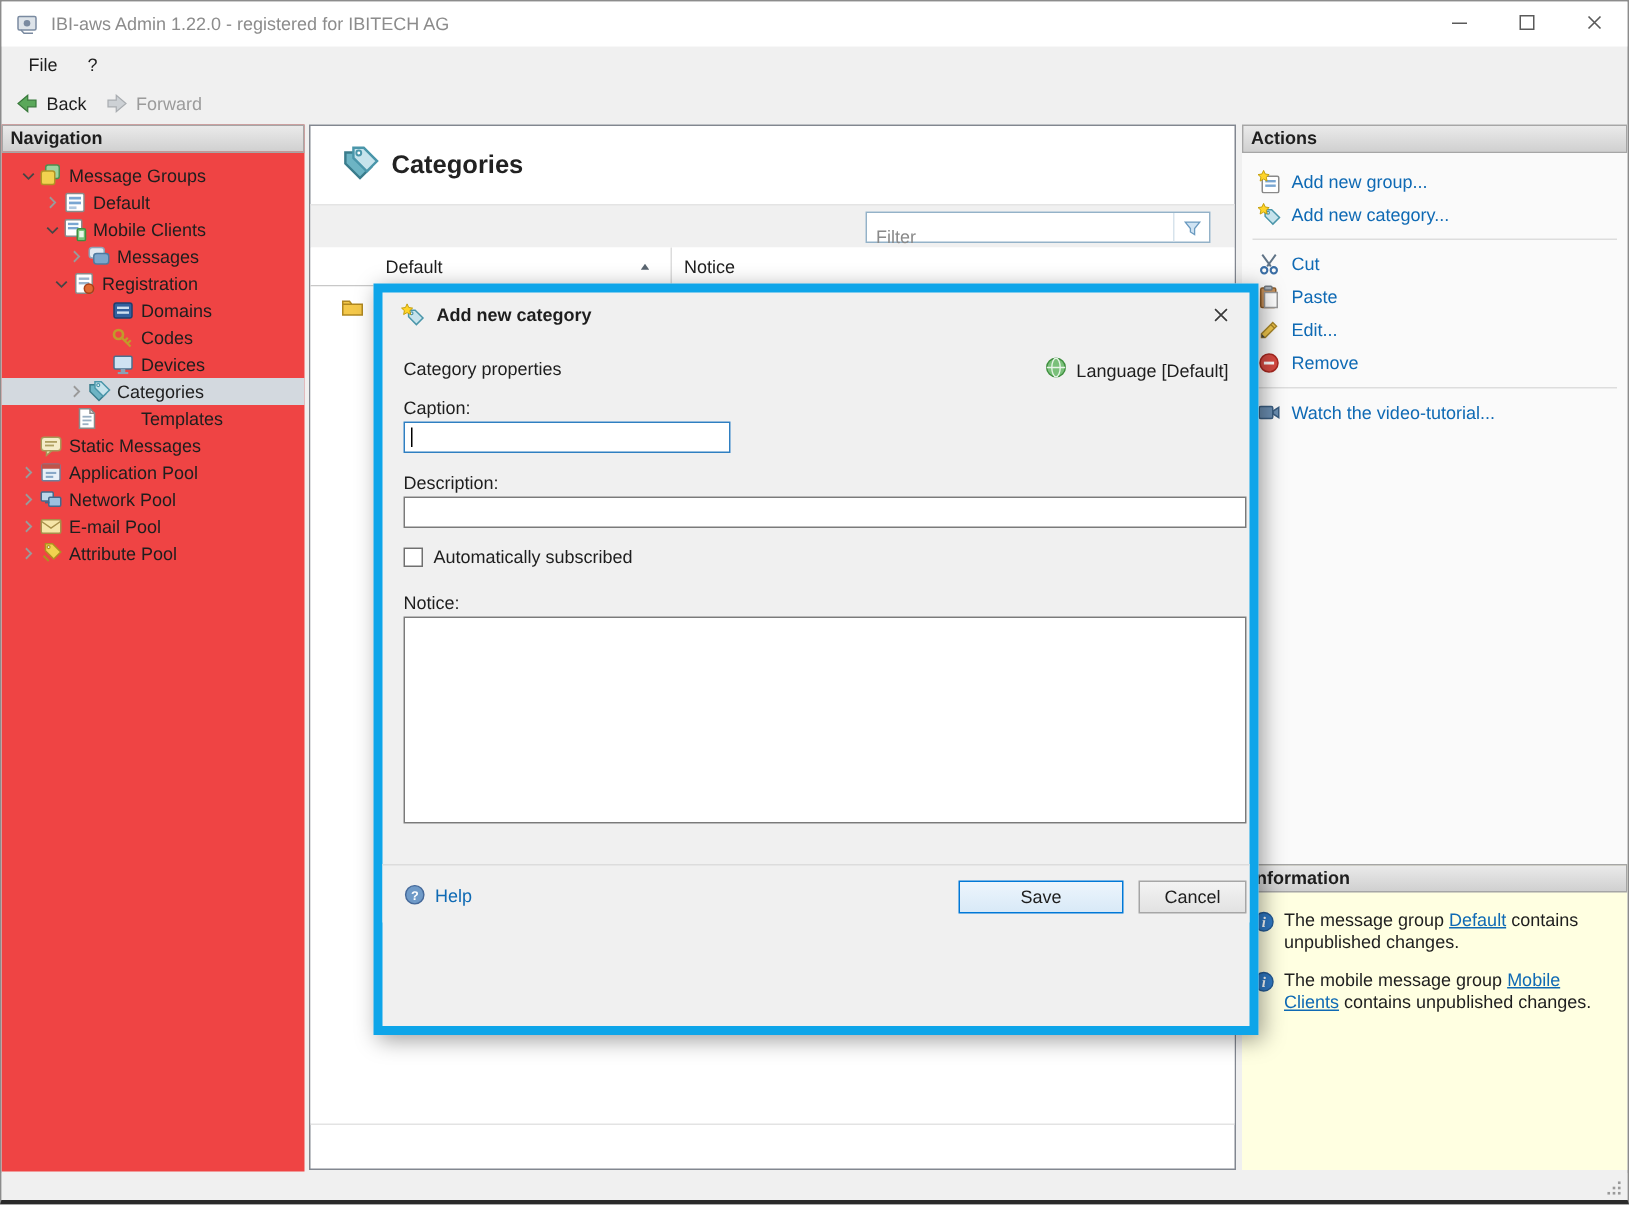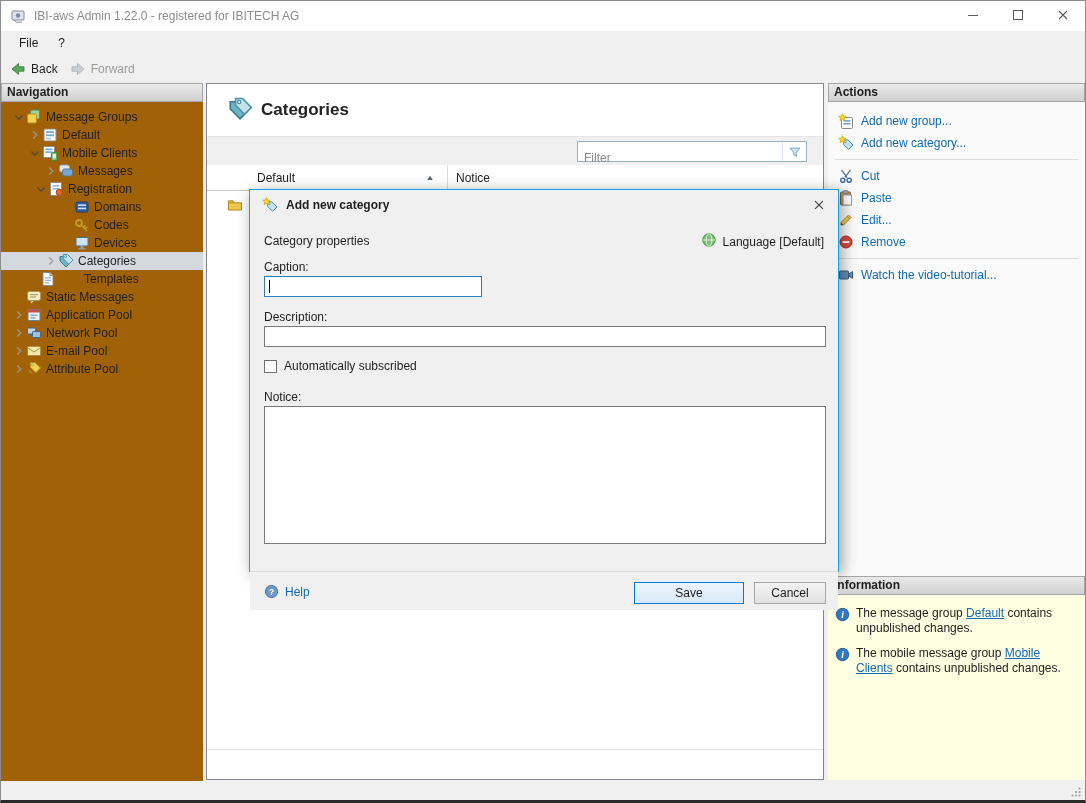--- a/index.html
+++ b/index.html
@@ -22,21 +22,21 @@
   .toolbar { position:absolute; top:55px; left:0; right:0; height:26px; display:flex; align-items:center; padding-left:9px; gap:12px; }
   .tb-btn { display:flex; align-items:center; gap:5px; cursor:pointer; }
   .tb-btn.disabled { color:#9b9b9b; cursor:default; }
   .tbicon { width:16px; height:16px; display:inline-flex; }
   
   .panel-header {
     height:19px; line-height:17px; background:linear-gradient(#eaeaea,#d0d0d0);
     border:1px solid #a6a6a6; font-weight:bold; padding-left:5px; color:#1e1e1e;
   }
   
-  .nav-panel { position:absolute; left:0; top:82px; width:202px; height:698px; background:#a16207; }
+  .nav-panel { position:absolute; left:0; top:82px; width:202px; height:698px; background:#ef4444; }
   .tree { padding-top:6px; }
   .tree-row { height:18px; display:flex; align-items:center; cursor:default; white-space:nowrap; }
   .tree-row.selected { background:#d3d9df; }
   .chev { width:15px; height:16px; flex:none; display:inline-flex; align-items:center; justify-content:center; }
   .ticon { width:17px; height:16px; flex:none; display:inline-flex; }
   .tlabel { padding:0 4px 0 3px; }
   
   .content-panel { position:absolute; left:205px; top:82px; width:618px; height:697px; background:#ffffff; border:1px solid #828790; }
   .content-title { position:absolute; left:0; top:0; height:52px; }
   .ct-icon { position:absolute; left:20px; top:12px; width:26px; height:26px; }
@@ -65,21 +65,21 @@
   .info-panel { position:absolute; left:827px; top:575px; width:257px; height:204px; background:#ffffe1; }
   .info-body { padding:11px 6px 0 4px; }
   .info-item { display:flex; margin-bottom:10px; }
   .iicon { flex:none; width:15px; height:15px; margin:1px 6px 0 3px; display:inline-flex; }
   .info-text { width:218px; line-height:15px; color:#1e1e1e; }
   .info-text a { color:#0f6ab4; text-decoration:underline; cursor:pointer; }
   
   .statusbar { position:absolute; left:0; right:0; top:781px; height:19px; background:#f0f0f0; }
   .grip { position:absolute; right:2px; bottom:2px; width:14px; height:14px; }
   
-  .dialog { position:absolute; left:248px; top:188px; width:590px; height:383px; background:#f0f0f0; border:1px solid #0ea5e9; box-shadow:3px 3px 14px rgba(0,0,0,.38); z-index:20; }
+  .dialog { position:absolute; left:248px; top:188px; width:590px; height:501px; background:#f0f0f0; border:6px solid #0ea5e9; box-shadow:3px 3px 14px rgba(0,0,0,.38); z-index:20; }
   .dlg-title { position:absolute; left:0; top:0; right:0; height:30px; display:flex; align-items:center; padding-left:12px; }
   .dticon { width:16px; height:16px; margin-right:8px; display:inline-flex; }
   .dttext { font-weight:bold; }
   .dlg-close { position:absolute; right:9px; top:6px; width:20px; height:20px; display:flex; align-items:center; justify-content:center; cursor:pointer; }
   .dlg-label { position:absolute; color:#1e1e1e; white-space:nowrap; }
   .lang-row { position:absolute; right:14px; top:42px; display:flex; align-items:center; gap:6px; }
   .field { position:absolute; background:#fff; }
   .caption-field { left:14px; top:86px; width:218px; height:21px; border:1px solid #2f7fc1; }
   .caption-field input { width:100%; height:100%; border:none; outline:none; padding:0 3px; font:12px "Liberation Sans", sans-serif; background:transparent; }
   .caret { position:absolute; left:4px; top:3px; width:1px; height:13px; background:#000; animation:blink 1.06s steps(1) infinite; }
@@ -271,21 +271,21 @@
           </span>
           <span class="ticon">
             <svg width="16" height="16" viewBox="0 0 16 16" xmlns="http://www.w3.org/2000/svg">
               <path d="M6.5 3.5 L12.5 9.5 L8 14 L2 8 L2 3.5 Z" fill="#6db4c4" stroke="#3a7c8c"></path>
               <path d="M9.5 1.5 L15 7 L10.8 11.2 L5.3 5.7 L5.3 1.5 Z" fill="#c6e3ec" stroke="#4a96aa"></path>
               <circle cx="7.5" cy="3.7" r="1" fill="#ffffff" stroke="#4a96aa" stroke-width="0.8"></circle>
             </svg>
           </span>
           <span class="tlabel">Categories</span>
         </div>
-        <div class="tree-row" style=" gap: 24px;">
+        <div class="tree-row" style="padding-left: 10px; gap: 24px;">
           <span class="chev"></span>
           <span class="ticon">
             <svg width="16" height="16" viewBox="0 0 16 16" xmlns="http://www.w3.org/2000/svg">
               <path d="M3 1.5 H10 L13 4.5 V14.5 H3 Z" fill="#ffffff" stroke="#8a8a8a"></path>
               <path d="M10 1.5 V4.5 H13" fill="none" stroke="#8a8a8a"></path>
               <rect x="5" y="6.2" width="6" height="1.2" fill="#9ab0c4"></rect>
               <rect x="5" y="8.7" width="6" height="1.2" fill="#9ab0c4"></rect>
               <rect x="5" y="11.2" width="4" height="1.2" fill="#9ab0c4"></rect>
             </svg>
           </span>

